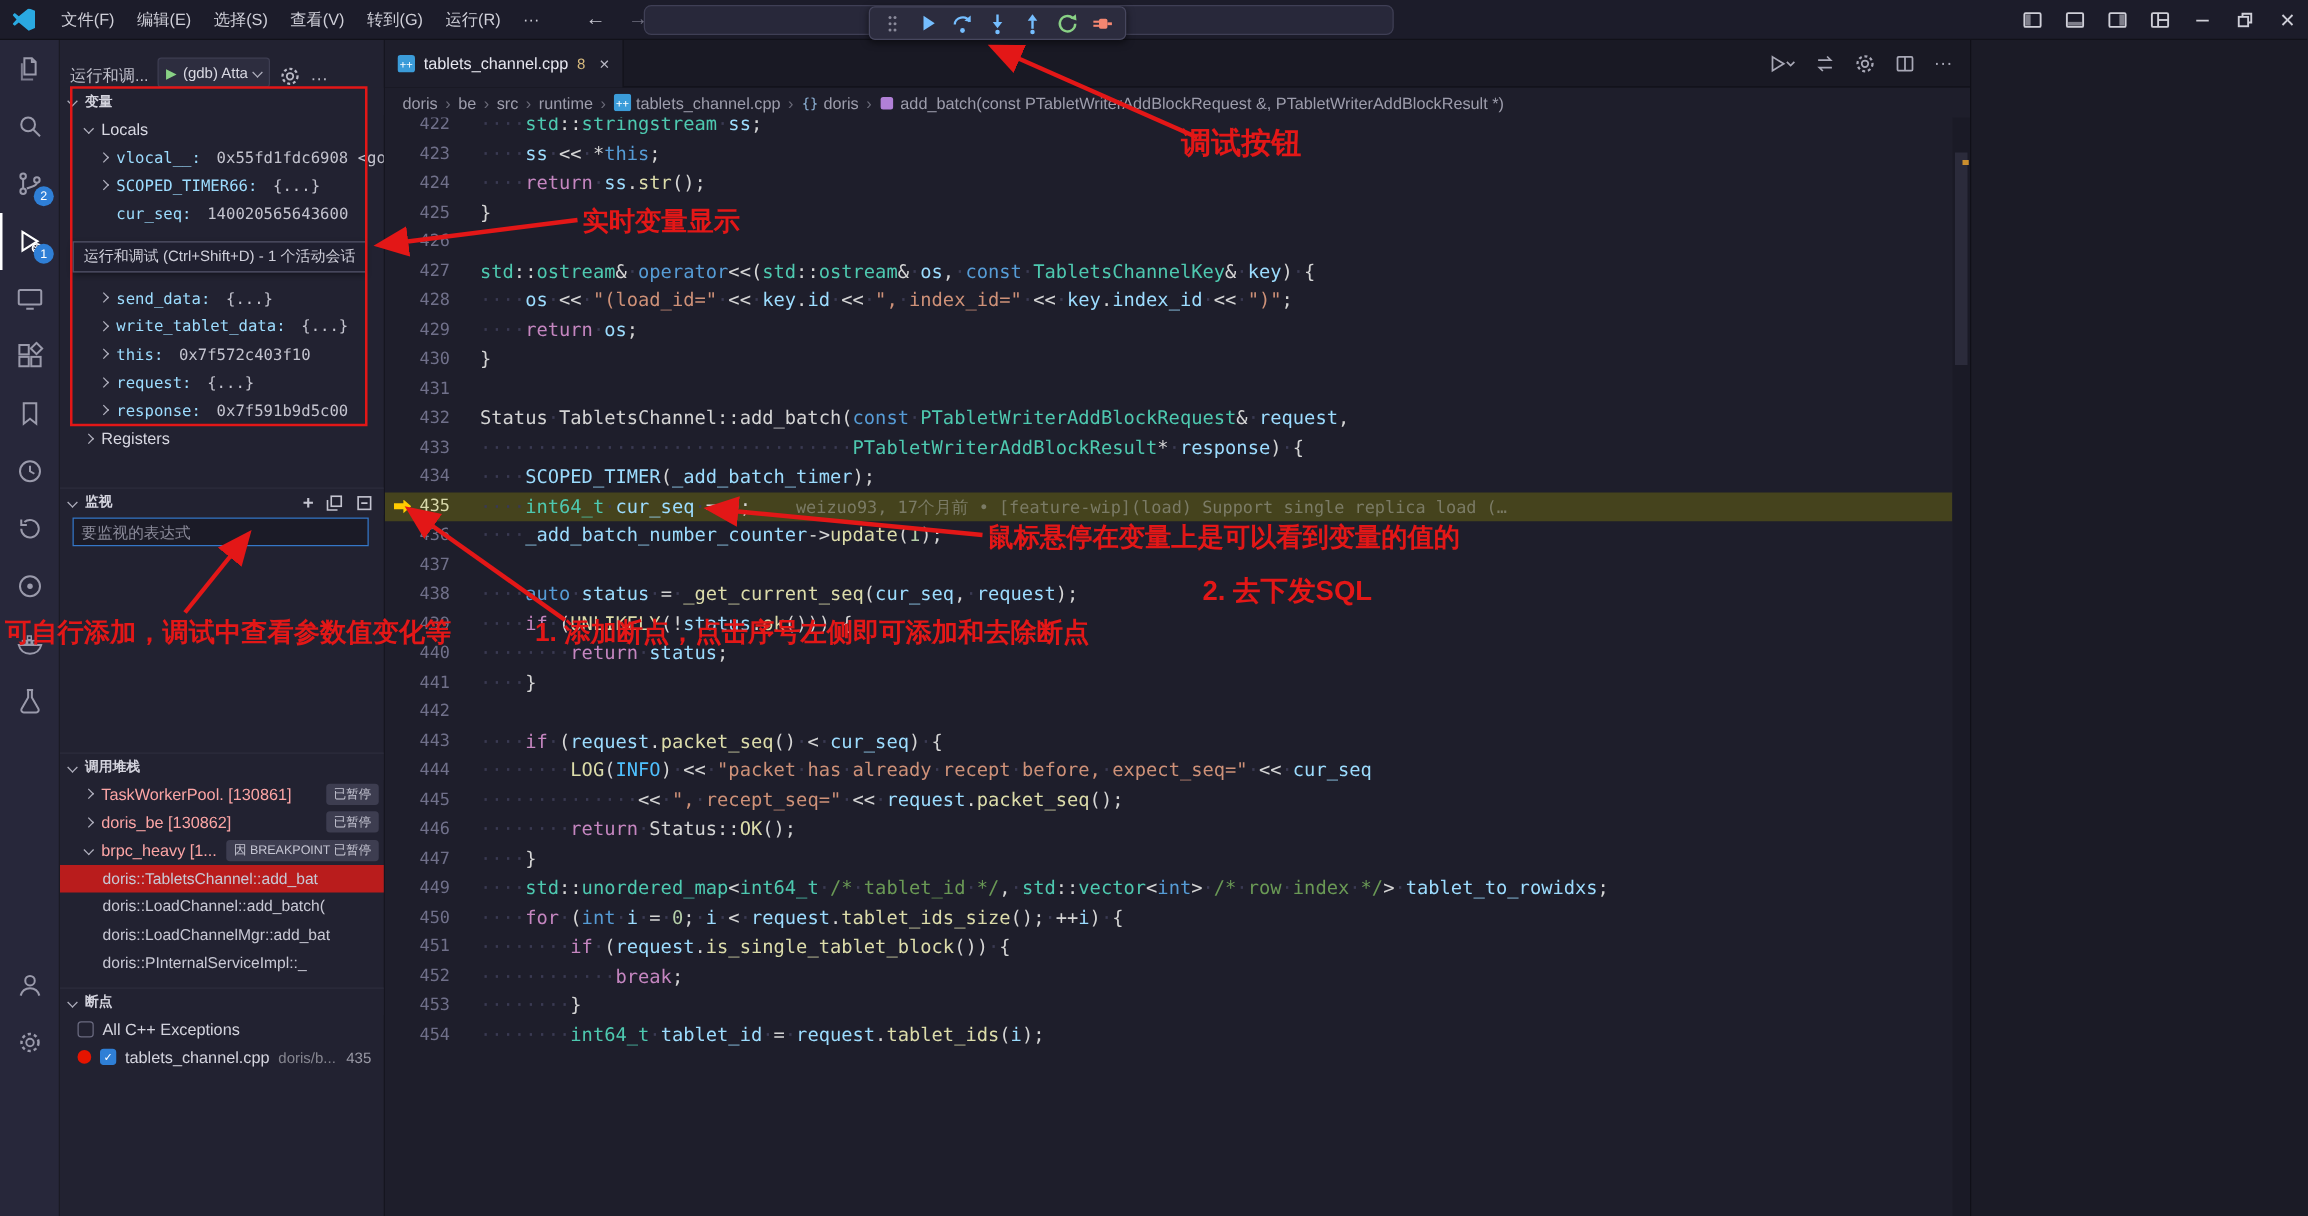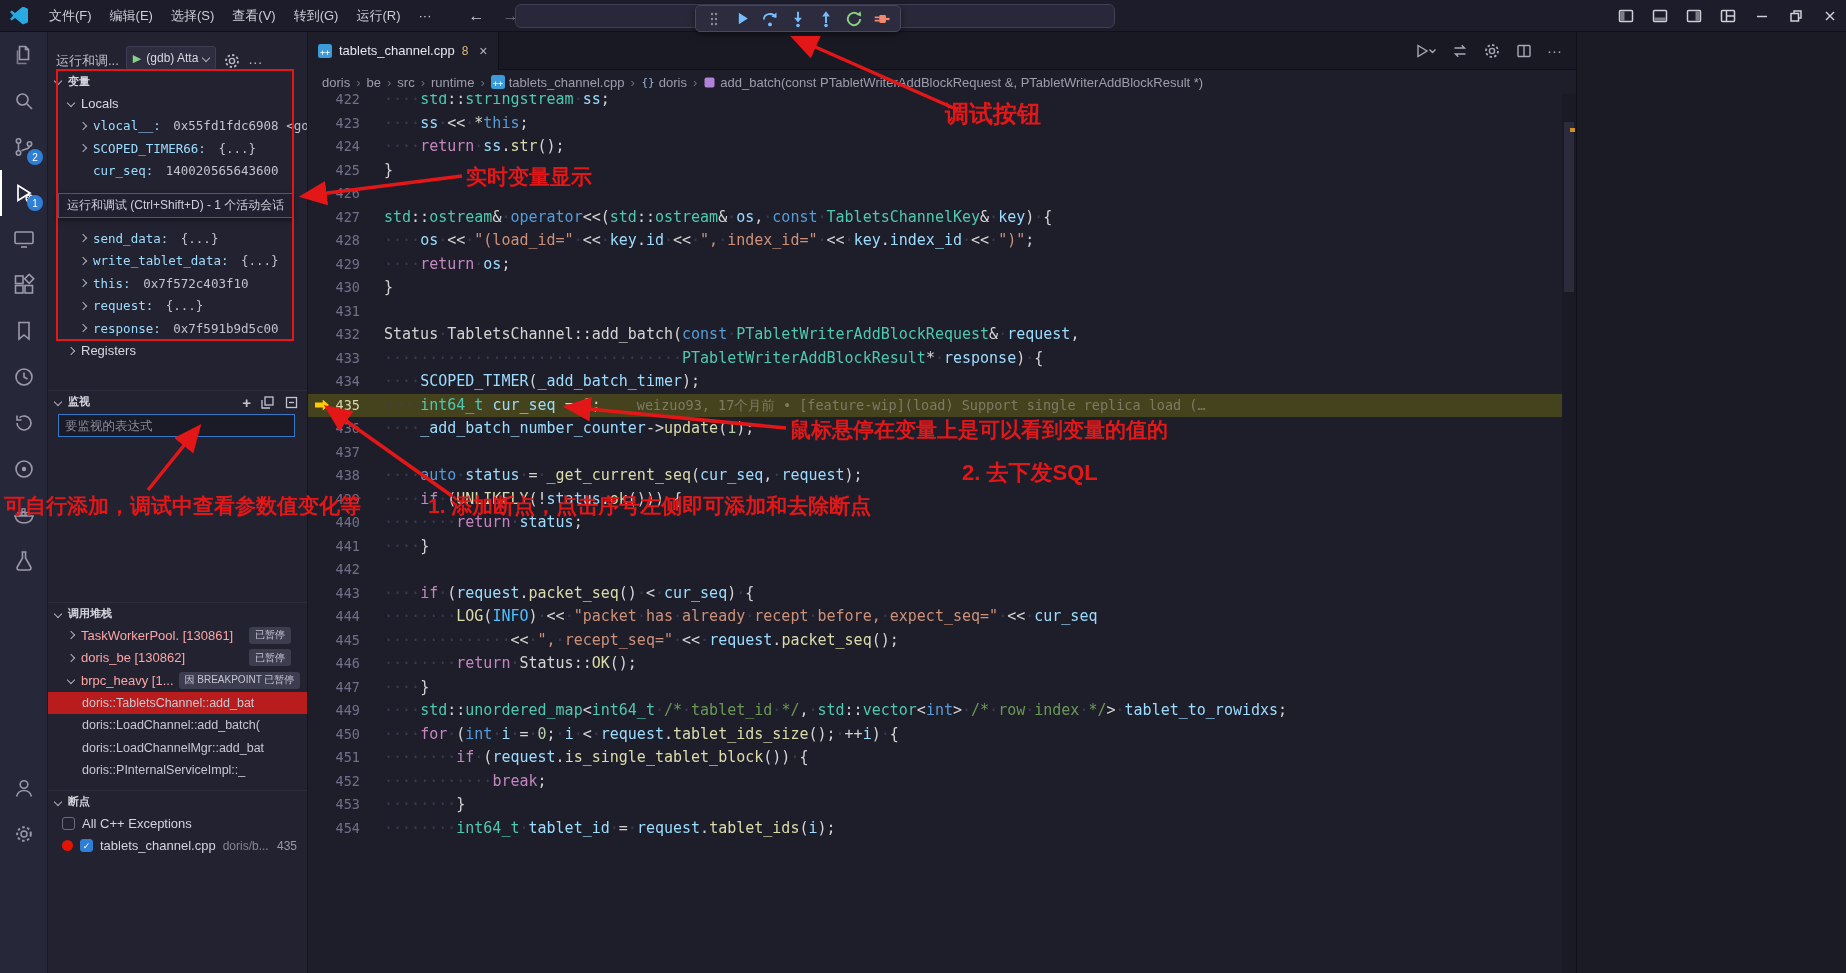--- a/index.html
+++ b/index.html
@@ -43,21 +43,21 @@
   .chev-wrap{width:10px;display:inline-flex;justify-content:center;flex:none}
   .chev{display:inline-block;width:6px;height:6px;border-right:1.5px solid #b0b0be;border-bottom:1.5px solid #b0b0be}
   .chev.right{transform:rotate(-45deg)}
   .chev.down{transform:rotate(45deg)}
   .scope-label{color:#d8d8e2}
   .var-row{padding-left:30px;font-family:"DejaVu Sans Mono",monospace;font-size:12.5px}
   .var-name{color:#9cdcfe}
   .var-value{color:#c3c3ce}
   .var-spacer{height:45px}
   .thread-label{color:#fca5a5}
-  .cs-badge{margin-left:auto;margin-right:16px;background:#3d3d50;color:#c5c5d2;font-size:10px;padding:1.5px 6px;border-radius:3px;flex:none}
+  .cs-badge{margin-left:auto;margin-right:4px;background:#3d3d50;color:#c5c5d2;font-size:10px;padding:1.5px 6px;border-radius:3px;flex:none}
   .frame-row{padding-left:34px}
   .frame-label{color:#c8c8d4;font-size:12.5px}
   .frame-row.current{background:#b91c1c}
   .bp-row{padding-left:14px;gap:7px}
   .bp-dot{width:11px;height:11px;border-radius:50%;background:#e51400;flex:none}
   .cb{width:13px;height:13px;border:1px solid #6b6b80;border-radius:3px;display:inline-flex;align-items:center;justify-content:center;font-size:9px;color:#fff;flex:none}
   .cb.checked{background:#2f7fd6;border-color:#2f7fd6}
   .bp-label{color:#d4d4de}
   .bp-detail{color:#85858f;font-size:12px}
   .bp-line{margin-left:auto;margin-right:10px;color:#9a9aa6;font-size:12px}

